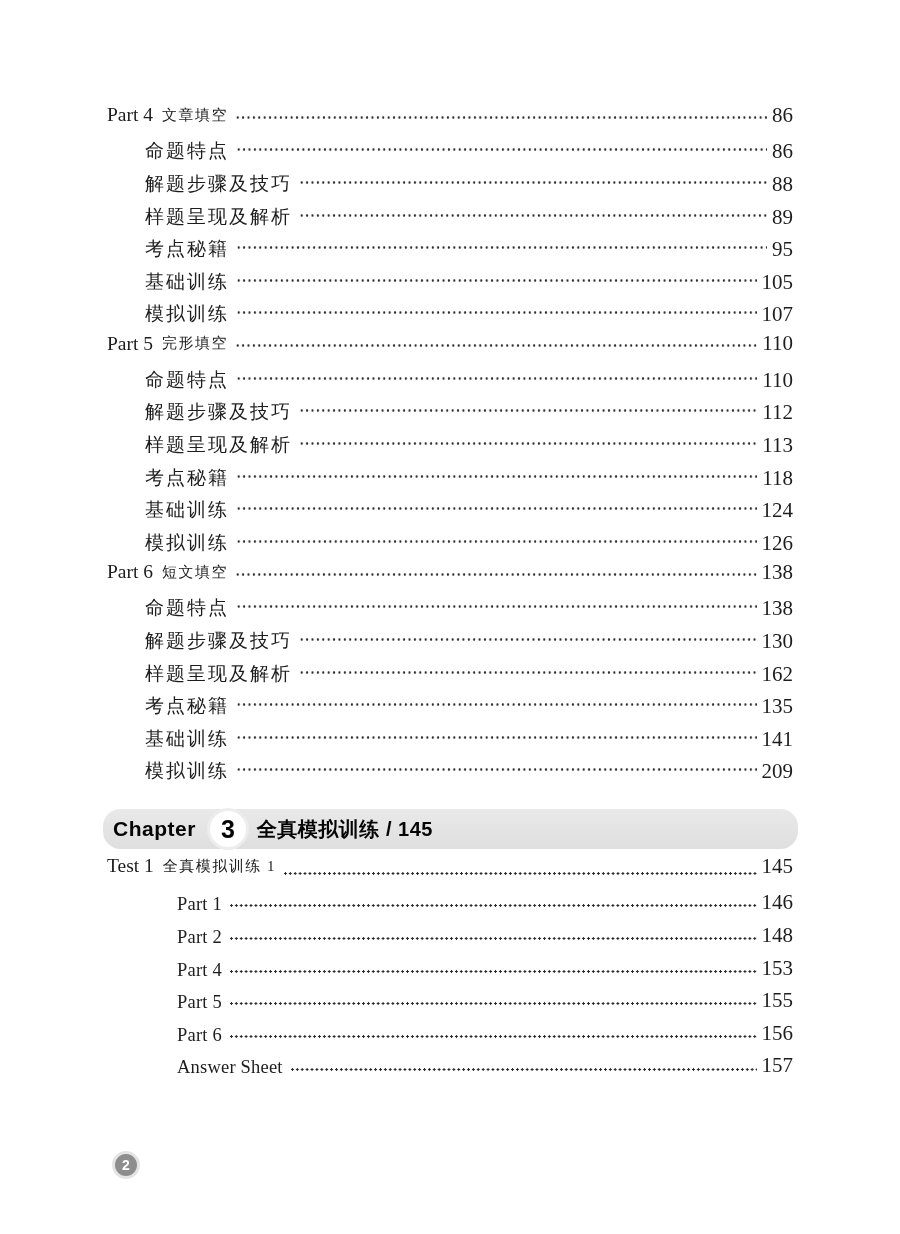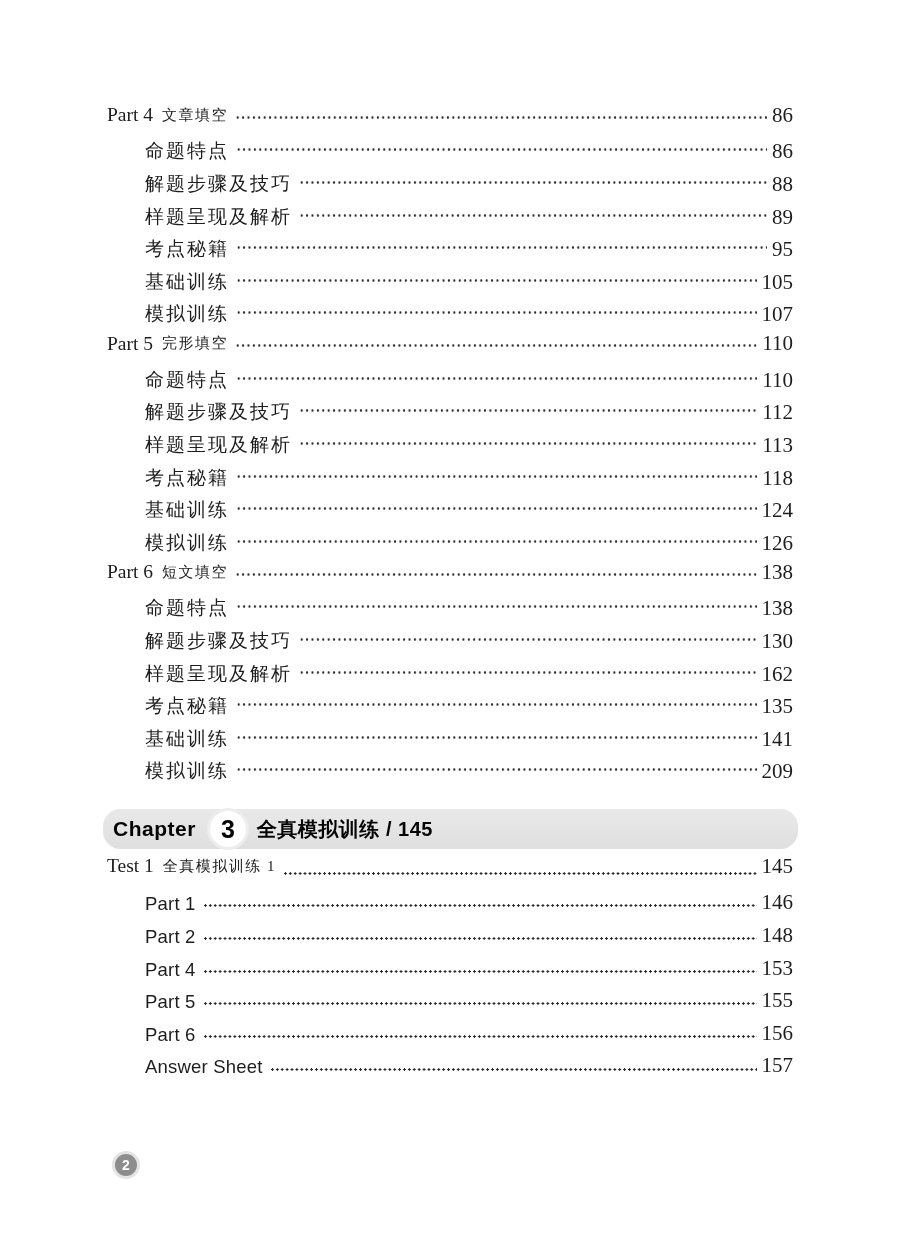--- a/index.html
+++ b/index.html
@@ -37,23 +37,24 @@
     font-size:15px;
     margin-left:9px;
     letter-spacing:1.5px;
   }
   .sub .label-cn{
     font-family:var(--serif);
     font-size:19px;
     letter-spacing:2px;
   }
   .sub .label-latin{
-    font-family:Liberation Sans, sans-serif;
+    font-family:Liberation Serif, serif;
     font-size:18.5px;
     letter-spacing:0.2px;
+    margin-left:32px;
   }
   .leader{
     flex:1;
     align-self:stretch;
     margin:0 5px 0 7px;
     background-image: radial-gradient(circle, var(--dot) 1.05px, transparent 1.4px);
     background-size:5.4px 5.4px;
     background-repeat:repeat-x;
     background-position:0 calc(50% + 2px);
   }

